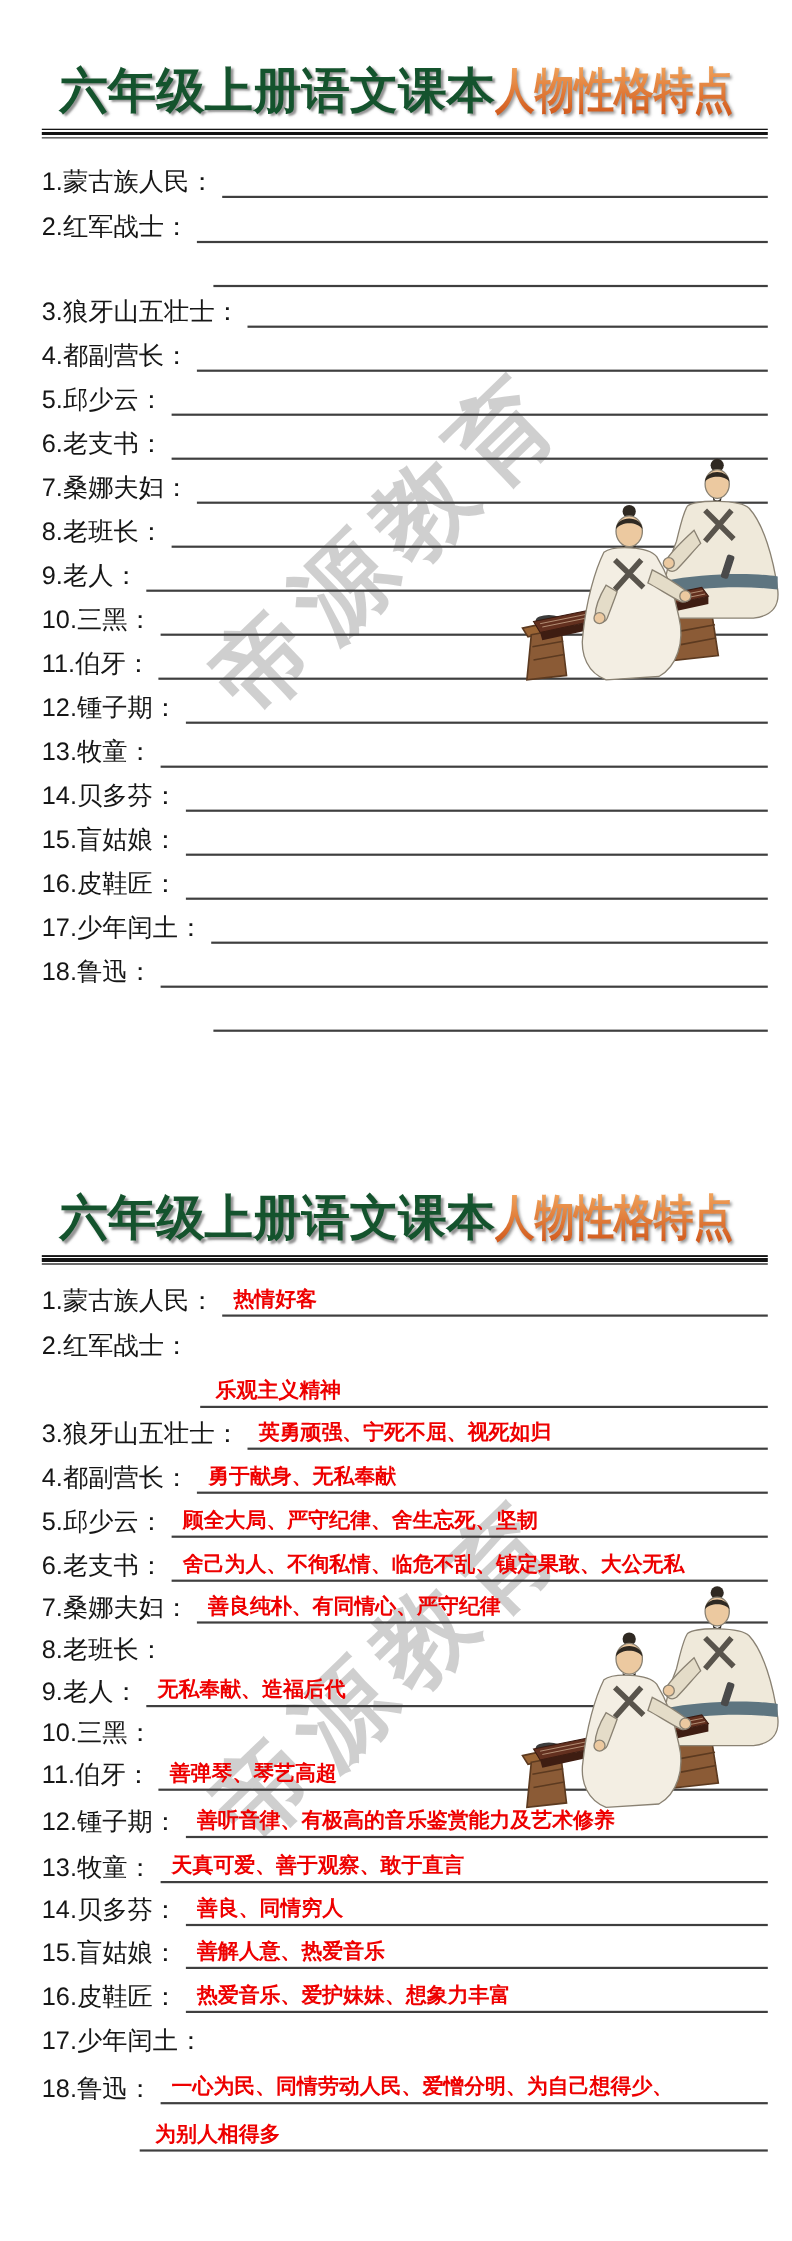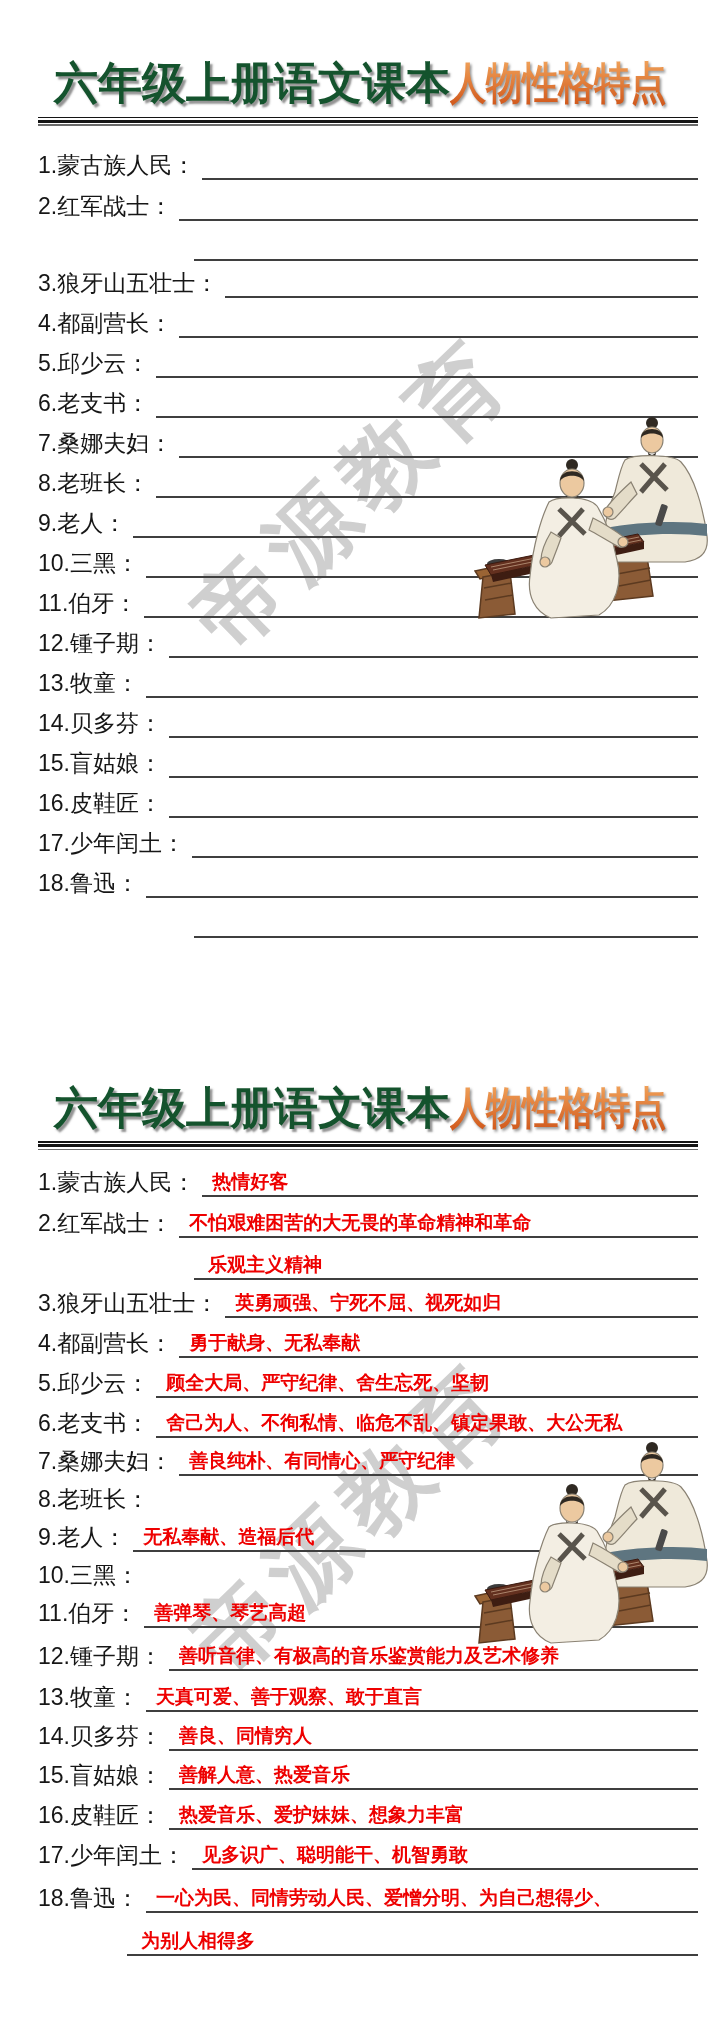--- a/index.html
+++ b/index.html
@@ -251,25 +251,22 @@
     </svg>
   <div id="rows-s2">
       <div class="row" style="top: 1166px;">
         <span class="label">1.蒙古族人民：</span>
         <span class="line">
           <span class="answer">热情好客</span>
         </span>
       </div>
       <div class="row" style="top: 1207px;">
         <span class="label">2.红军战士：</span>
-        <span class="line">
-          <span class="answer">不怕艰难困苦的大无畏的革命精神和革命</span>
-        </span>
-      </div>
-      <div class="row cont" style="top: 1249px; left: 194px;">
+      </div>
+      <div class="row cont" style="top: 1249px; left: 182px;">
         <span class="line">
           <span class="answer">乐观主义精神</span>
         </span>
       </div>
       <div class="row" style="top: 1287px;">
         <span class="label">3.狼牙山五壮士：</span>
         <span class="line">
           <span class="answer">英勇顽强、宁死不屈、视死如归</span>
         </span>
       </div>
@@ -340,23 +337,20 @@
         </span>
       </div>
       <div class="row" style="top: 1799px;">
         <span class="label">16.皮鞋匠：</span>
         <span class="line">
           <span class="answer">热爱音乐、爱护妹妹、想象力丰富</span>
         </span>
       </div>
       <div class="row" style="top: 1839px;">
         <span class="label">17.少年闰土：</span>
-        <span class="line">
-          <span class="answer">见多识广、聪明能干、机智勇敢</span>
-        </span>
       </div>
       <div class="row" style="top: 1882px;">
         <span class="label">18.鲁迅：</span>
         <span class="line">
           <span class="answer">一心为民、同情劳动人民、爱憎分明、为自己想得少、</span>
         </span>
       </div>
       <div class="row cont" style="top: 1925px; left: 127px;">
         <span class="line">
           <span class="answer">为别人相得多</span>

